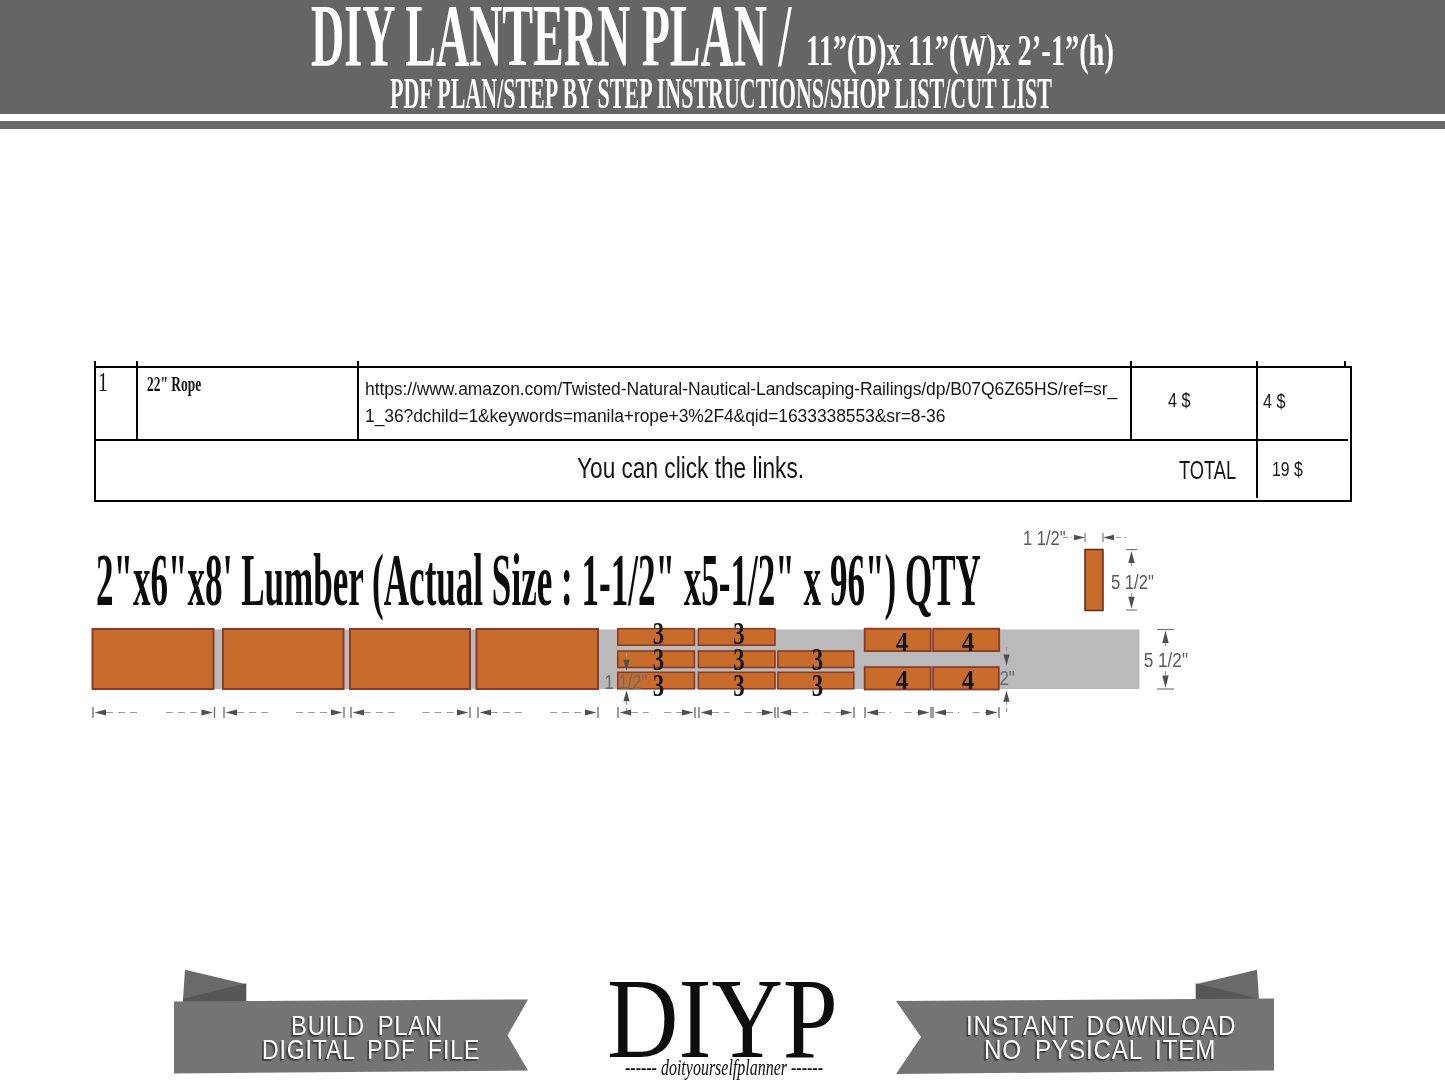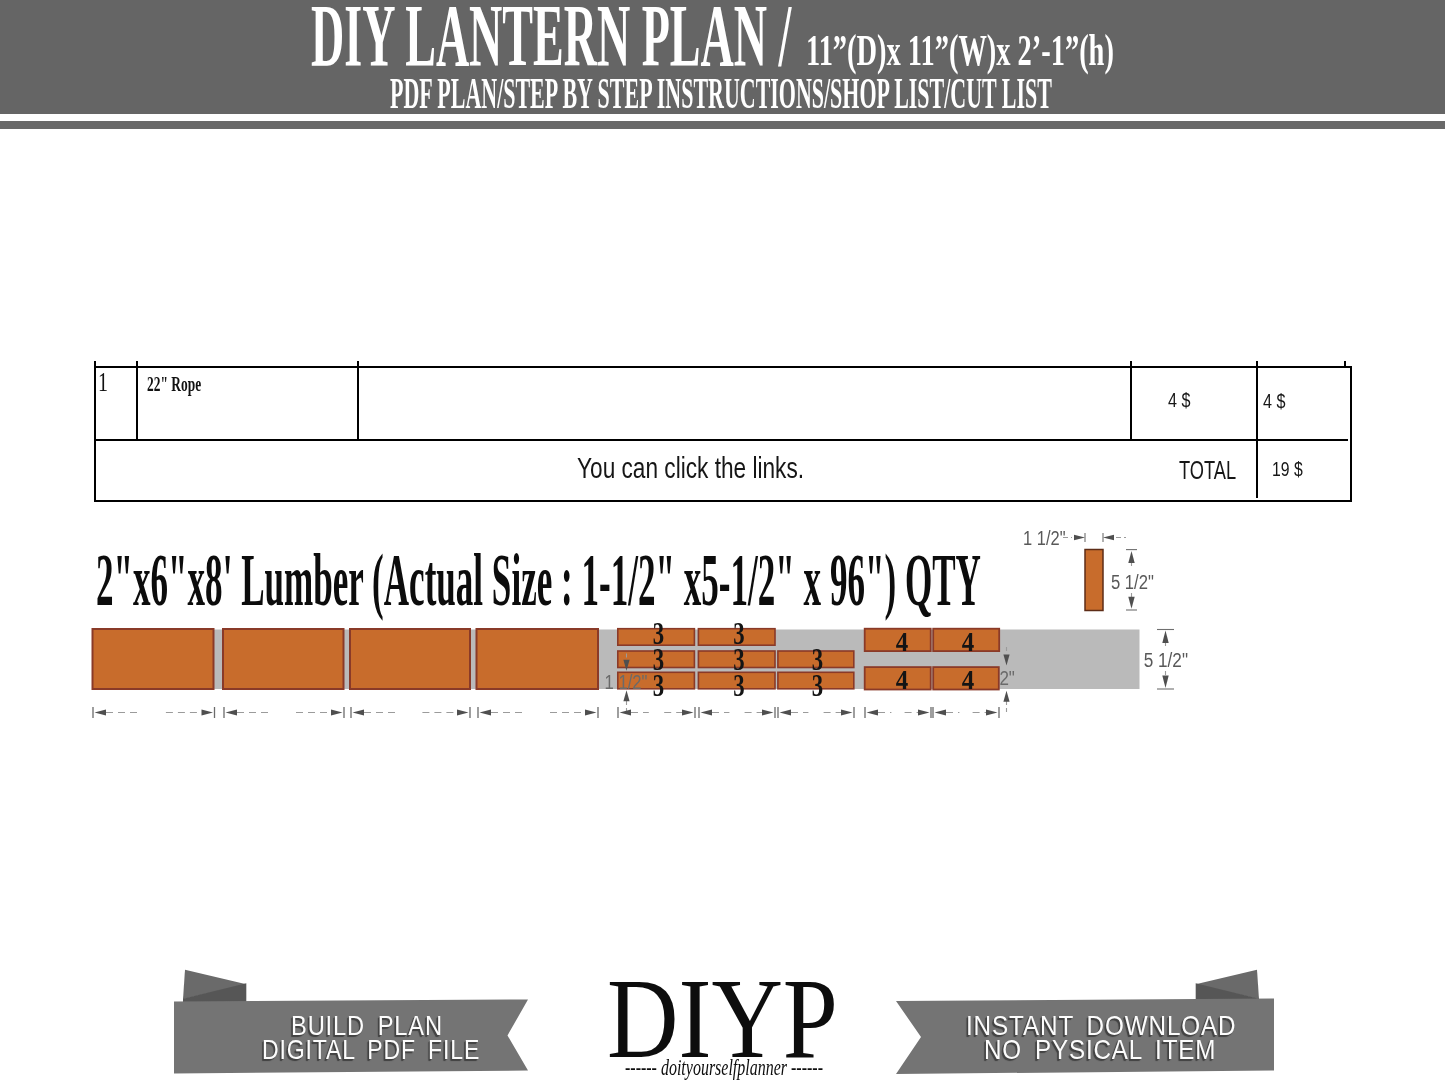--- a/index.html
+++ b/index.html
@@ -37,20 +37,21 @@
   <div class="abs" style="left:1344px;top:361px;width:2px;height:5px;background:#000;"></div>
 
   <div class="abs" style="left:94px;top:361px;width:2px;height:5px;background:#000;"></div>
 
   <div class="abs" style="left:94px;top:439px;width:1254px;height:2px;background:#000;"></div>
 
   <div class="abs" style="left:97.5px;top:365.8px;font-size:28px;font-family:'Liberation Serif',serif;color:#111;transform:scaleX(0.71);transform-origin:left top;">1</div>
 
   <div class="abs serifc" style="left:146.8px;top:372.2px;font-size:21px;color:#111;transform:scaleX(0.64);transform-origin:left top;">22" Rope</div>
 
+  <div class="abs" style="left:365px;top:376px;font-size:17.5px;line-height:27px;color:#161616;letter-spacing:-0.1px;white-space:nowrap;">https://www.amazon.com/Twisted-Natural-Nautical-Landscaping-Railings/dp/B07Q6Z65HS/ref=sr_<br>1_36?dchild=1&amp;keywords=manila+rope+3%2F4&amp;qid=1633338553&amp;sr=8-36</div>
 
   <div class="abs" style="left:1167.7px;top:388px;font-size:21px;color:#161616;transform:scaleX(0.77);transform-origin:left top;">4 $</div>
 
   <div class="abs" style="left:1263px;top:388.6px;font-size:21px;color:#161616;transform:scaleX(0.77);transform-origin:left top;">4 $</div>
 
   <div class="abs" style="left:577px;top:451px;font-size:30px;color:#161616;transform:scaleX(0.755);transform-origin:left top;white-space:nowrap;">You can click the links.</div>
 
   <div class="abs" style="left:1178.6px;top:455.5px;font-size:25px;color:#161616;transform:scaleX(0.73);transform-origin:left top;">TOTAL</div>
 
   <div class="abs" style="left:1271.6px;top:457px;font-size:21px;color:#161616;transform:scaleX(0.75);transform-origin:left top;">19 $</div>

